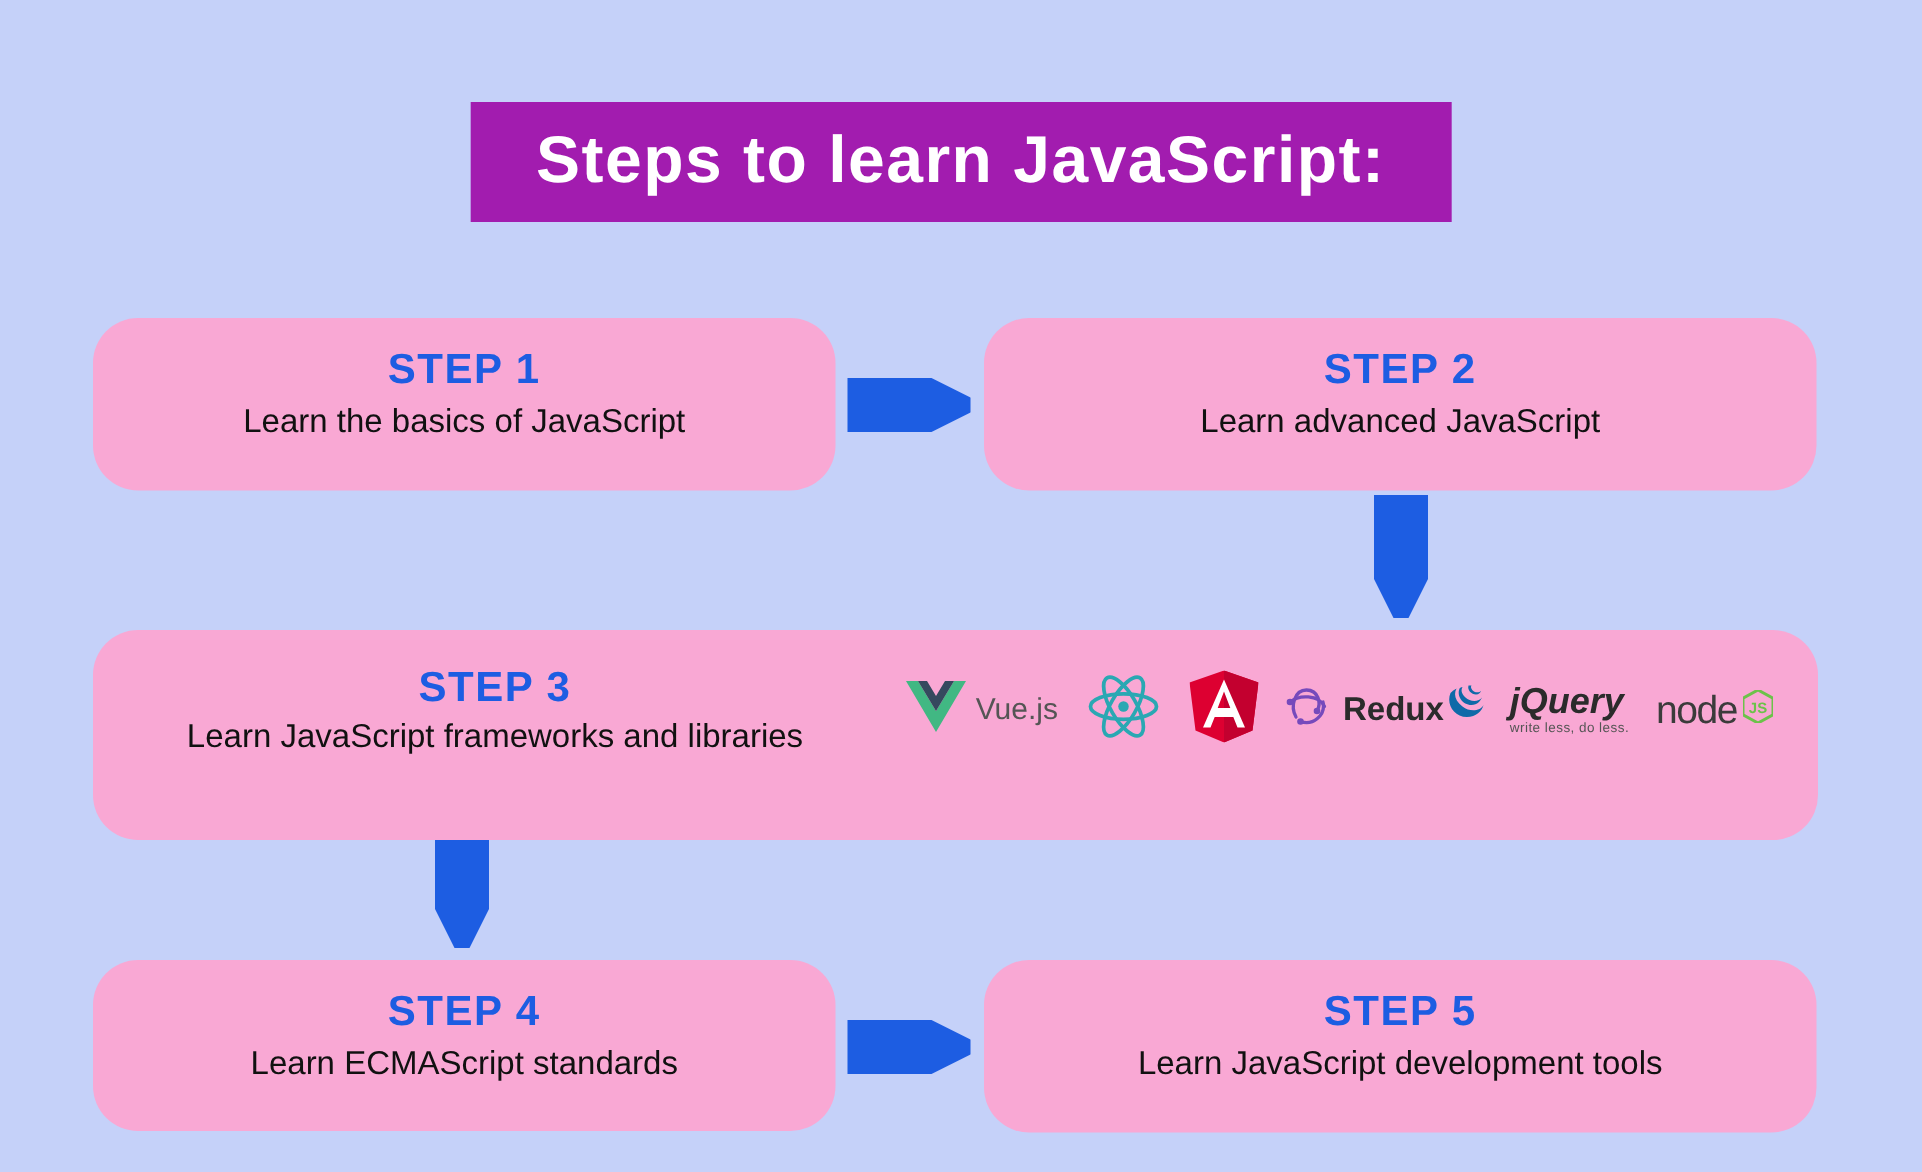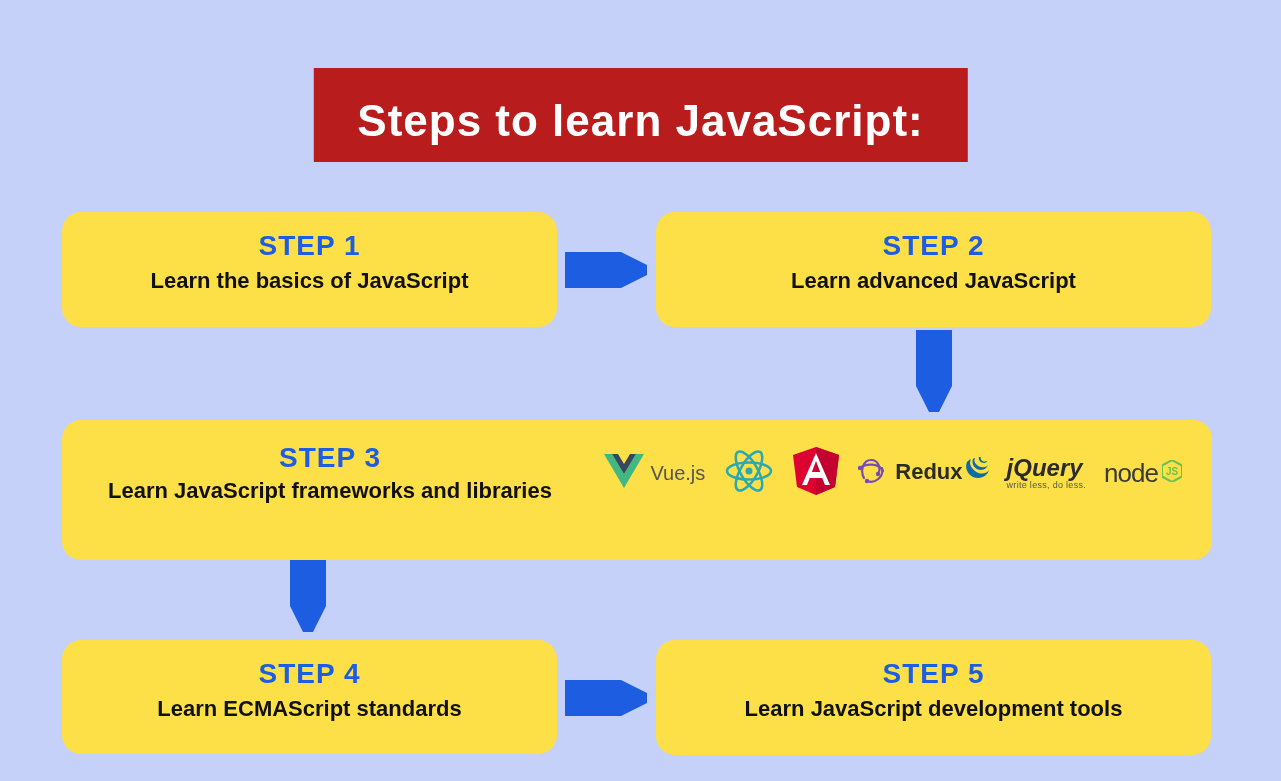--- a/index.html
+++ b/index.html
@@ -9,47 +9,47 @@
     background: #c5d1f9;
     font-family: Arial, Helvetica, sans-serif;
     position: relative;
     overflow: hidden;
   }
   .title-banner {
     position: absolute;
     top: 68px;
     left: 50%;
     transform: translateX(-50%);
-    background: #b91c1c;
+    background: #a21caf;
     color: #fff;
     font-weight: 900;
     font-size: 44px;
     letter-spacing: 1px;
-    padding: 28px 44px 16px 44px;
+    padding: 14px 44px 16px 44px;
     white-space: nowrap;
   }
   .card {
     position: absolute;
-    background: #fde047;
-    border-radius: 19px;
+    background: #f9a8d4;
+    border-radius: 30px;
     padding: 18px 22px 22px 22px;
     text-align: center;
     box-shadow: 0 0 0 rgba(0,0,0,0);
   }
   .card .step-label {
     color: #1d5de2;
     font-weight: 800;
     font-size: 28px;
     letter-spacing: 1px;
     margin-bottom: 6px;
   }
   .card .step-desc {
     color: #111;
     font-size: 22px;
-    font-weight: 700;
+    font-weight: 400;
   }
 
   
   .c1 { left: 62px; top: 212px; width: 495px; height: 115px; }
   
   .c2 { left: 656px; top: 212px; width: 555px; height: 115px; }
   
   .c3 { left: 62px; top: 420px; width: 1150px; height: 140px; text-align: left; padding: 22px 28px; }
   .c3 .step-text { display:inline-block; vertical-align: middle; text-align:center; width: 480px; }
   .c3 .logos { display:inline-flex; align-items:center; gap:18px; vertical-align: middle; margin-left: 30px; }

